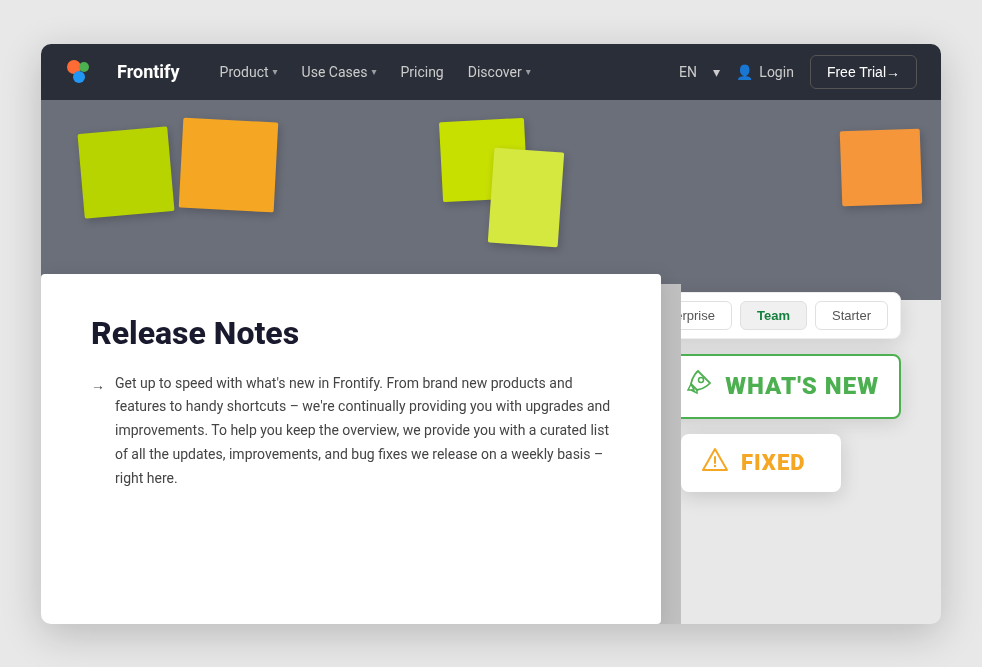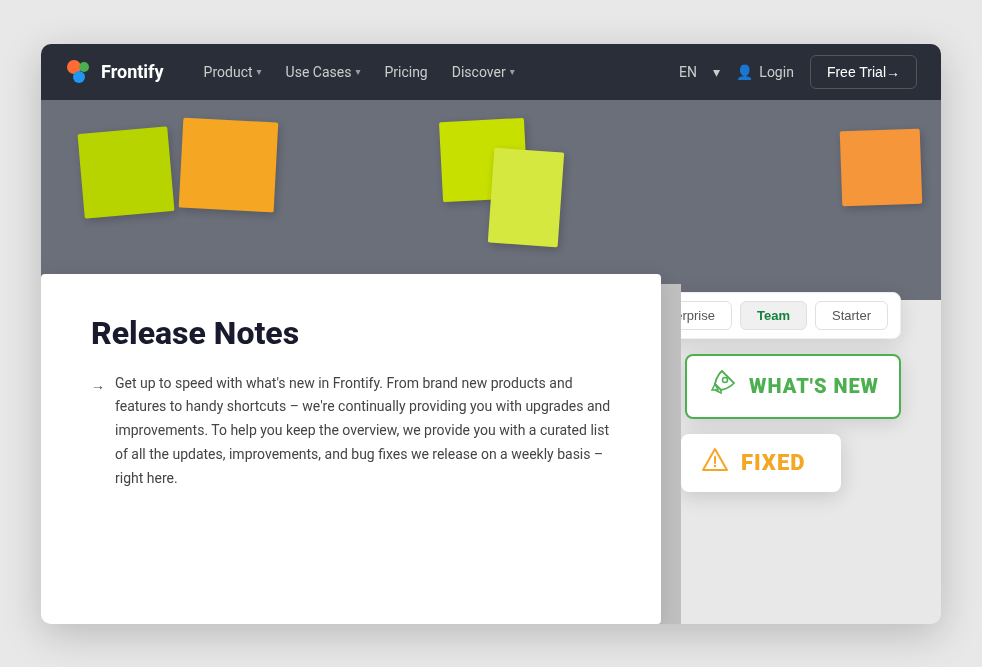--- a/index.html
+++ b/index.html
@@ -32,21 +32,21 @@
       align-items: center;
       padding: 0 24px;
       gap: 32px;
       position: relative;
       z-index: 10;
     }
 
     .logo {
       display: flex;
       align-items: center;
-      gap: 8px;
+      gap: 24px;
       color: white;
       font-size: 18px;
       font-weight: 700;
       text-decoration: none;
     }
 
     .logo-icon {
       width: 28px;
       height: 28px;
     }
@@ -235,21 +235,21 @@
       border-radius: 8px;
       padding: 12px 20px;
       display: flex;
       align-items: center;
       gap: 12px;
       box-shadow: 0 4px 20px rgba(0,0,0,0.12);
       min-width: 200px;
     }
 
     .whats-new-text {
-      font-size: 20px;
+      font-size: 24px;
       font-weight: 900;
       color: #4caf50;
       letter-spacing: 1px;
     }
 
     .rocket-icon {
       font-size: 28px;
       color: #4caf50;
     }
 

